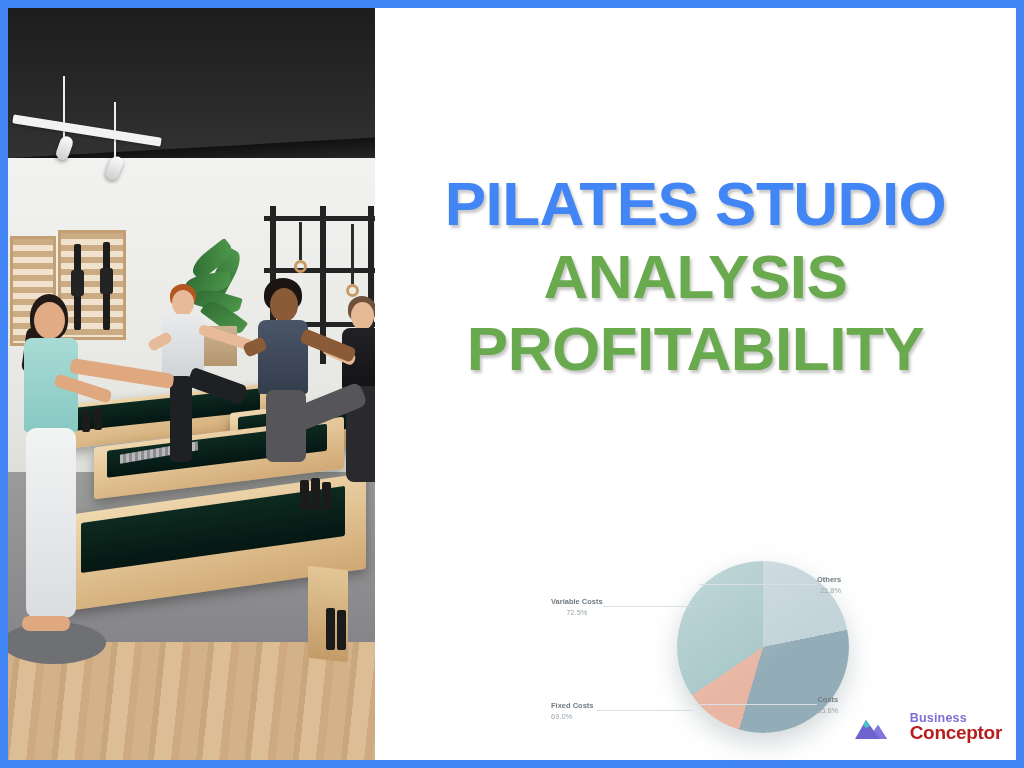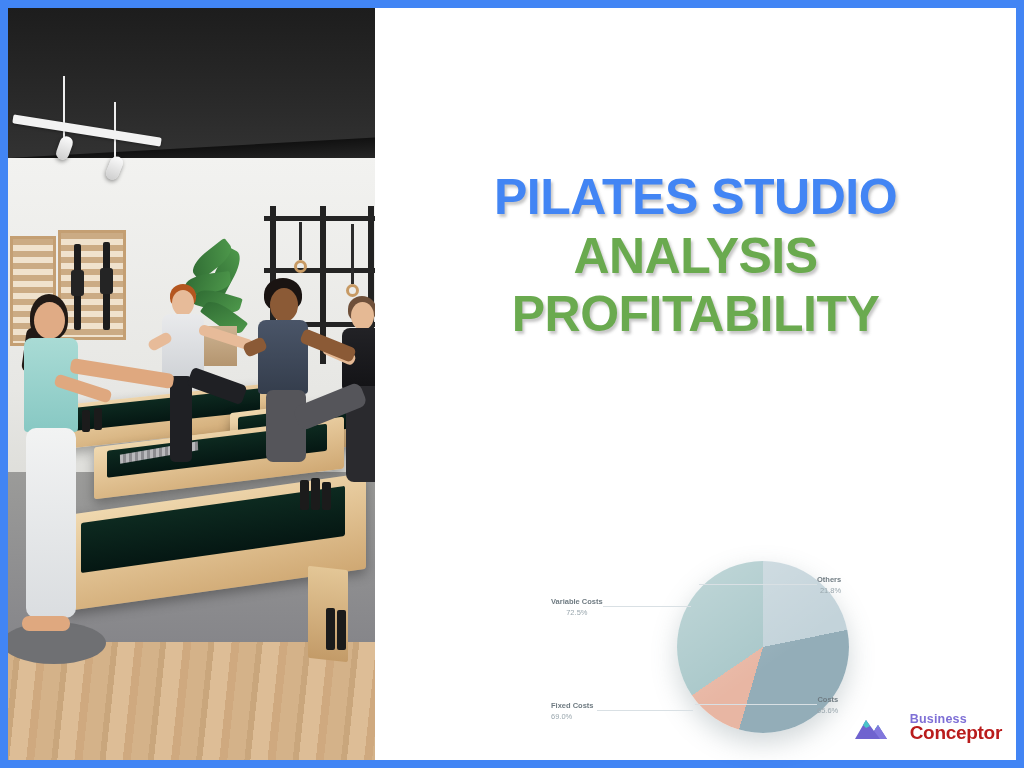--- a/index.html
+++ b/index.html
@@ -245,21 +245,21 @@
     background: #ffffff;
   }
 
   .title-block {
     position: absolute;
     left: 0; top: 160px;
     width: 100%;
     text-align: center;
   }
   .title-line {
-    font-size: 50px;
+    font-size: 62px;
     font-weight: bold;
     line-height: 1.17;
     letter-spacing: -0.5px;
     text-shadow: 2px 3px 3px rgba(120,120,120,.42);
     white-space: nowrap;
   }
   .t-blue  { color: #4285f4; }
   .t-green { color: #6aaa4f; }
 
   
@@ -311,21 +311,21 @@
   .lbl-others .rule  { left: -122px; top: 9px; width: 122px; }
   .lbl-variable{ left: 16px; top: 44px; text-align: center; }
   .lbl-variable .rule{ left: 52px; top: 9px; width: 88px; }
   .lbl-fixed   { left: 16px; top: 148px; }
   .lbl-fixed .rule   { left: 46px; top: 9px; width: 96px; }
 
   
   .logo {
     position: absolute;
     right: 14px; bottom: 18px;
-    display: flex; align-items: flex-end; gap: 14px;
+    display: flex; align-items: center; gap: 14px;
   }
   .logo-mark { width: 42px; height: 30px; flex: none; }
   .logo-text { line-height: 1.0; }
   .logo-top {
     font-size: 12.5px; font-weight: bold; color: #7e6fd6; letter-spacing: .2px;
   }
   .logo-bottom {
     font-size: 19px; font-weight: bold; color: #b91c1c;
     letter-spacing: -.3px; margin-top: -2px;
   }

